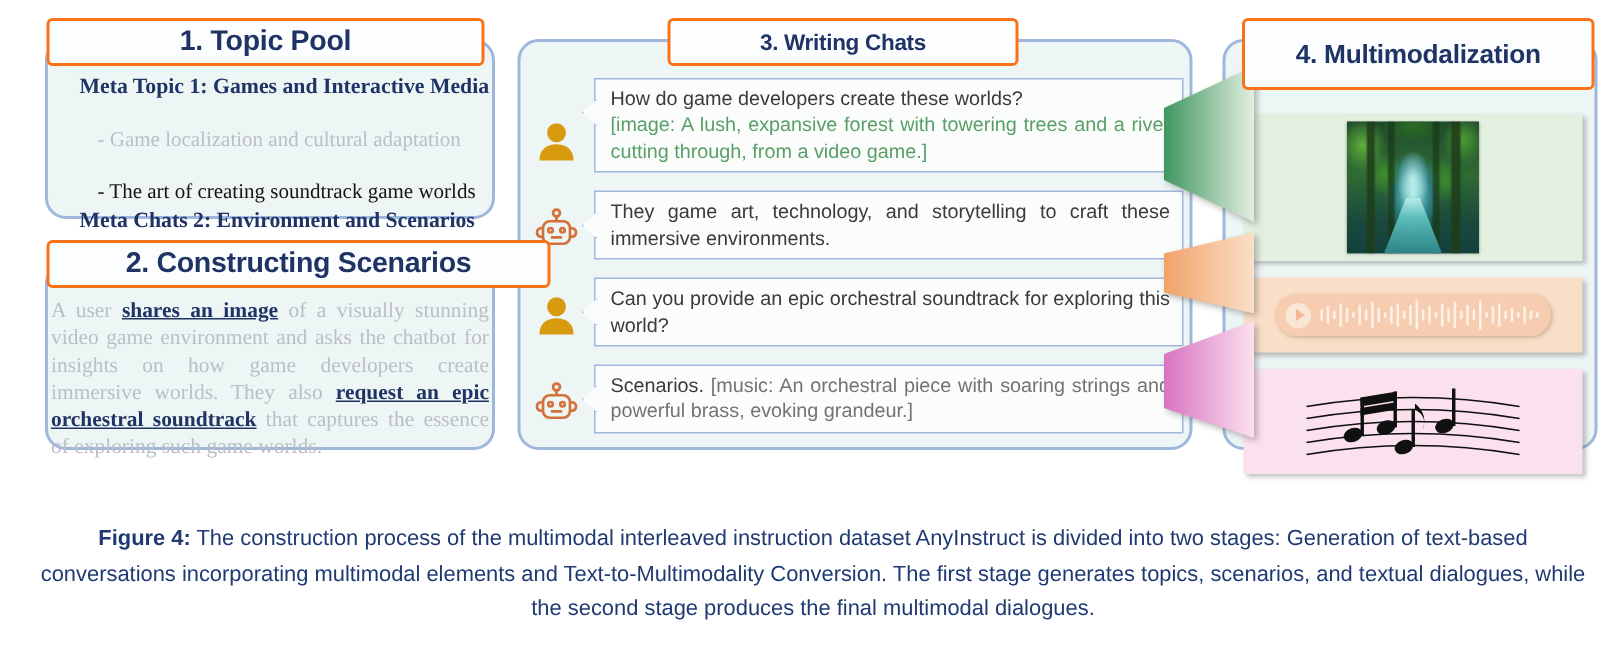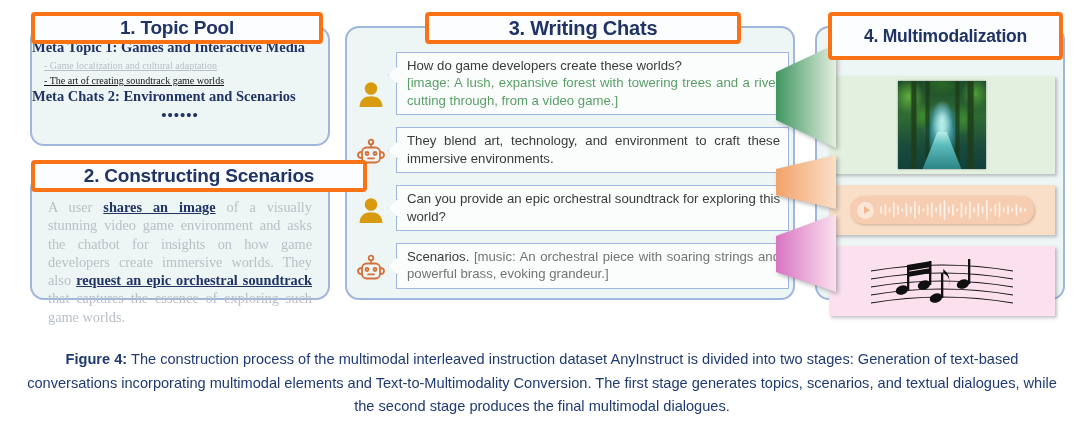--- a/index.html
+++ b/index.html
@@ -19,90 +19,89 @@
   .panel {
     position: absolute;
     box-sizing: border-box;
     border: 2px solid #9fb6dd;
     border-radius: 14px;
     background: #eef5f5;
   }
   .panel-title {
     position: absolute;
     box-sizing: border-box;
-    border: 4px solid #f97316;
+    border: 2px solid #f97316;
     border-radius: 4px;
     background: #fbfdff;
     color: #1f3364;
     font-weight: bold;
     text-align: center;
     display: flex;
     align-items: center;
     justify-content: center;
     letter-spacing: -0.2px;
     z-index: 6;
   }
 
   
   #panel1 { left: 30px;  top: 26px;  width: 300px; height: 120px; }
   #panel1-title { left: 31px; top: 12px; width: 292px; height: 32px; font-size: 19px; }
   #panel1 .body {
     position: absolute;
-    left: 0; right: 0; top: 9px;
-    padding: 0 0;
+    left: 0; right: 0; top: 20px;
+    padding: 0 21px;
     font-family: "Liberation Serif", serif;
     color: #1f3364;
   }
   .meta-topic {
     font-weight: bold;
     font-size: 14.5px;
     color: #1f3364;
     margin: 2px 0 1px 0;
     white-space: nowrap;
   }
   .topic-line {
-    font-size: 10px;
-    margin: 4px 0 1px 12px;
+    font-size: 14px;
+    margin: 19px 0 1px 12px;
     white-space: nowrap;
-    text-decoration: underline;
   }
   .topic-line.faded { color: #b9bfc6; }
   .topic-line.strong { color: #151515; }
   .dots {
     text-align: center;
     color: #1f3364;
     font-size: 15px;
     letter-spacing: 1px;
     margin-top: 2px;
     font-weight: bold;
   }
 
   
   #panel2 { left: 30px;  top: 175px; width: 300px; height: 125px; }
   #panel2-title { left: 31px; top: 160px; width: 336px; height: 32px; font-size: 19px; }
   #panel2 .body {
     position: absolute;
     left: 0; right: 0; top: 21px;
-    padding: 0 16px;
+    padding: 0 2px;
     font-family: "Liberation Serif", serif;
     font-size: 14.3px;
     line-height: 1.28;
     color: #b9bfc6;
     text-align: justify;
     text-justify: inter-word;
   }
   #panel2 .body .hl {
     color: #1f3364;
     font-weight: bold;
     text-decoration: underline;
   }
 
   
   #panel3 { left: 345px; top: 26px;  width: 450px; height: 274px; }
-  #panel3-title { left: 425px; top: 12px; width: 316px; height: 32px; font-size: 20px; }
+  #panel3-title { left: 445px; top: 12px; width: 234px; height: 32px; font-size: 15px; }
   .chat-list {
     position: absolute;
     left: 0; top: 24px; right: 0;
     padding: 0 4px 0 6px;
   }
   .chat-row {
     display: flex;
     align-items: flex-end;
     margin-bottom: 12px;
     position: relative;
@@ -300,21 +299,21 @@
           <line x1="16" y1="6.3" x2="16" y2="9.5"></line>
           <rect x="7" y="9.5" width="18" height="15" rx="4.5"></rect>
           <path d="M7 14 C4 14 3 15.5 3 17 C3 18.5 4 20 7 20"></path>
           <path d="M25 14 C28 14 29 15.5 29 17 C29 18.5 28 20 25 20"></path>
           <circle cx="12" cy="15.5" r="1.5"></circle>
           <circle cx="20" cy="15.5" r="1.5"></circle>
           <line x1="13" y1="20.3" x2="19" y2="20.3" stroke-linecap="round"></line>
         </svg>
       </div>
       <div class="bubble">
-        <span class="line justify">They blend art, technology, and environment to craft these immersive environments.</span>
+        <span class="line justify">They game art, technology, and storytelling to craft these immersive environments.</span>
       </div>
     </div>
 
     <div class="chat-row">
       <div class="avatar">
         <svg width="30" height="30" viewBox="0 0 30 30">
           <circle cx="15" cy="8.5" r="6.3" fill="#d89b10"></circle>
           <path d="M3.6 27 C3.6 19.2 9.0 16.2 15 16.2 C21 16.2 26.4 19.2 26.4 27 Z" fill="#d89b10"></path>
         </svg>
       </div>

